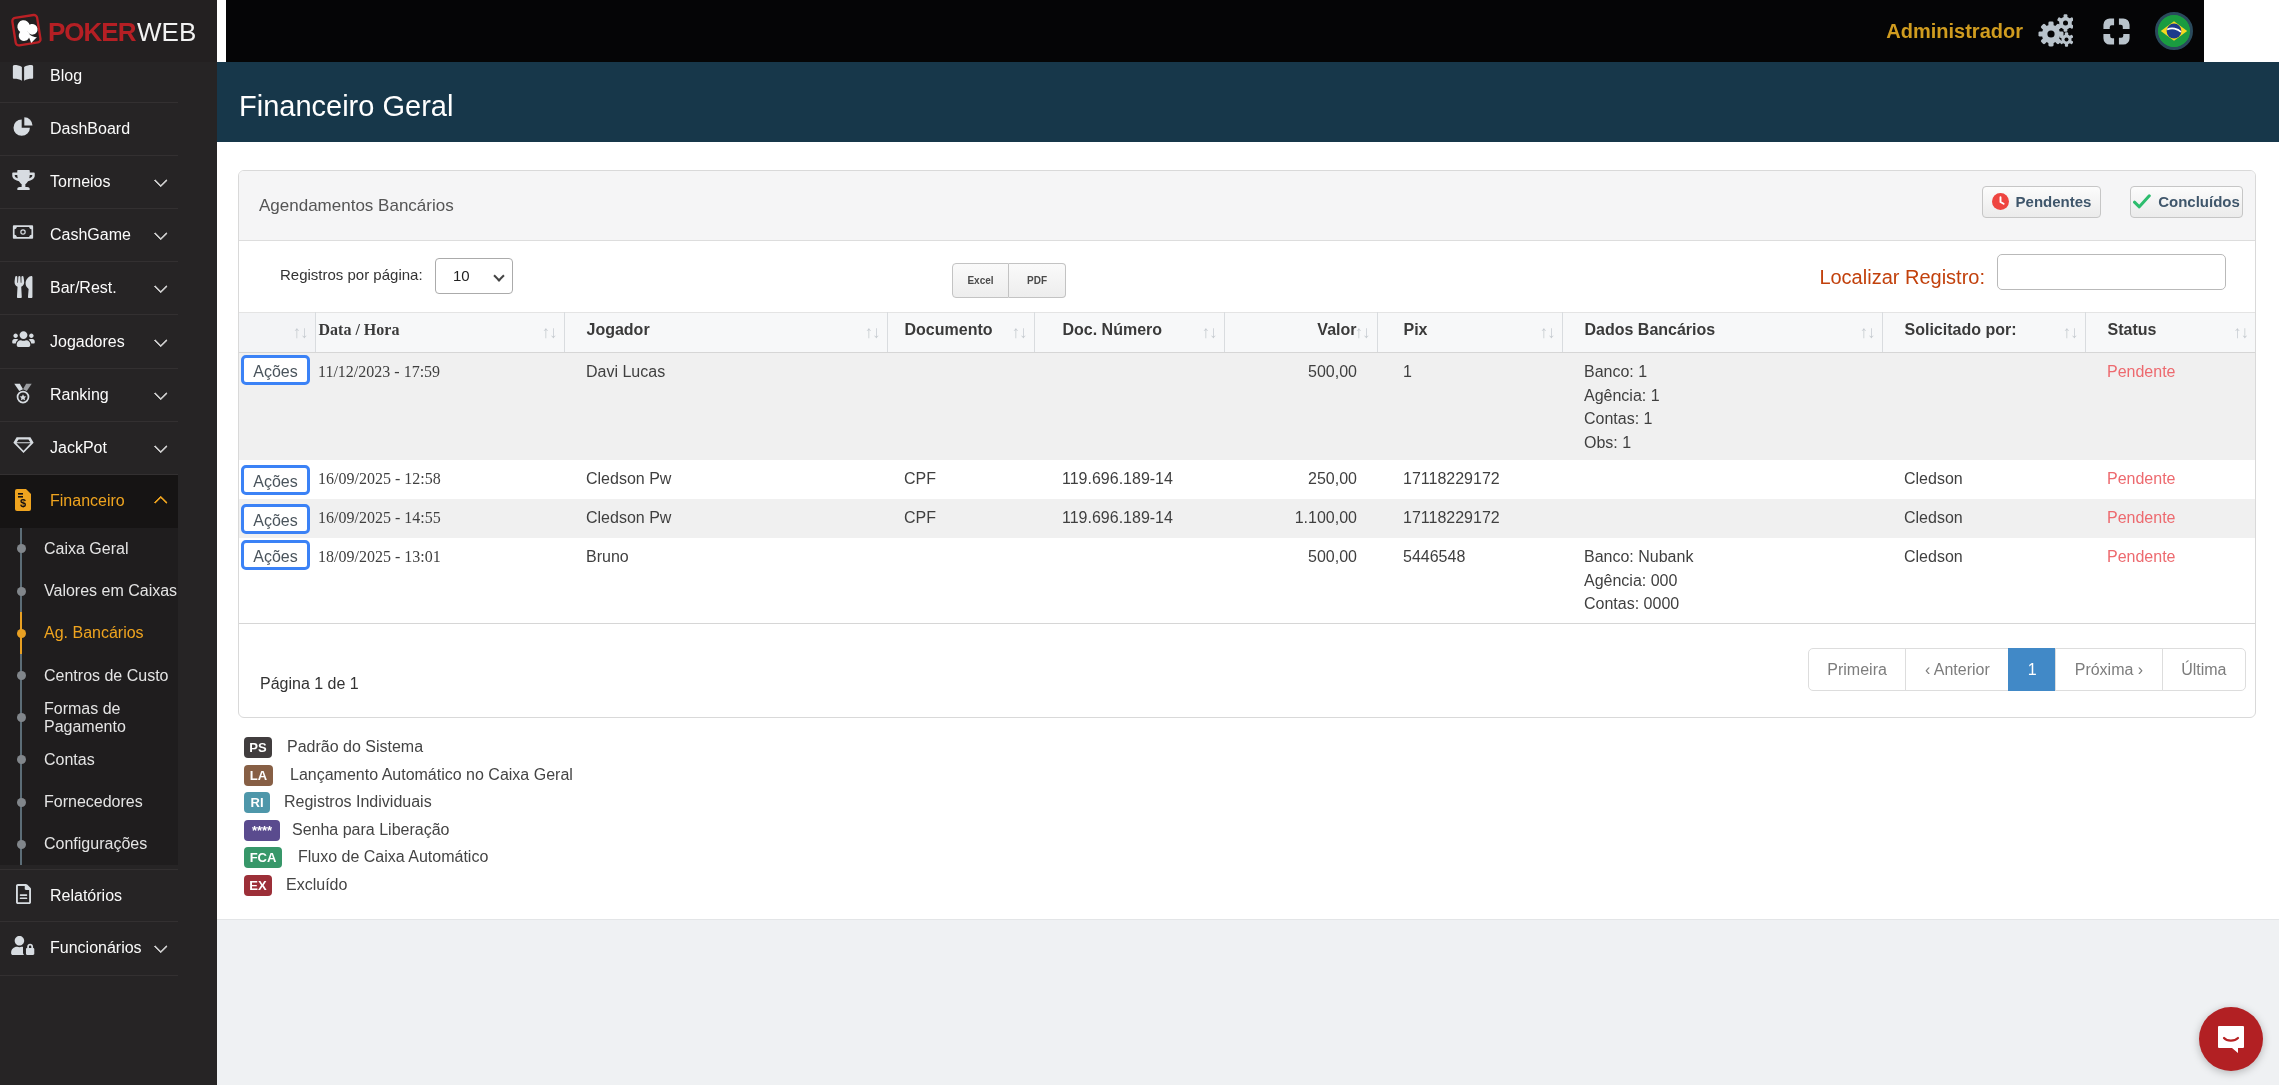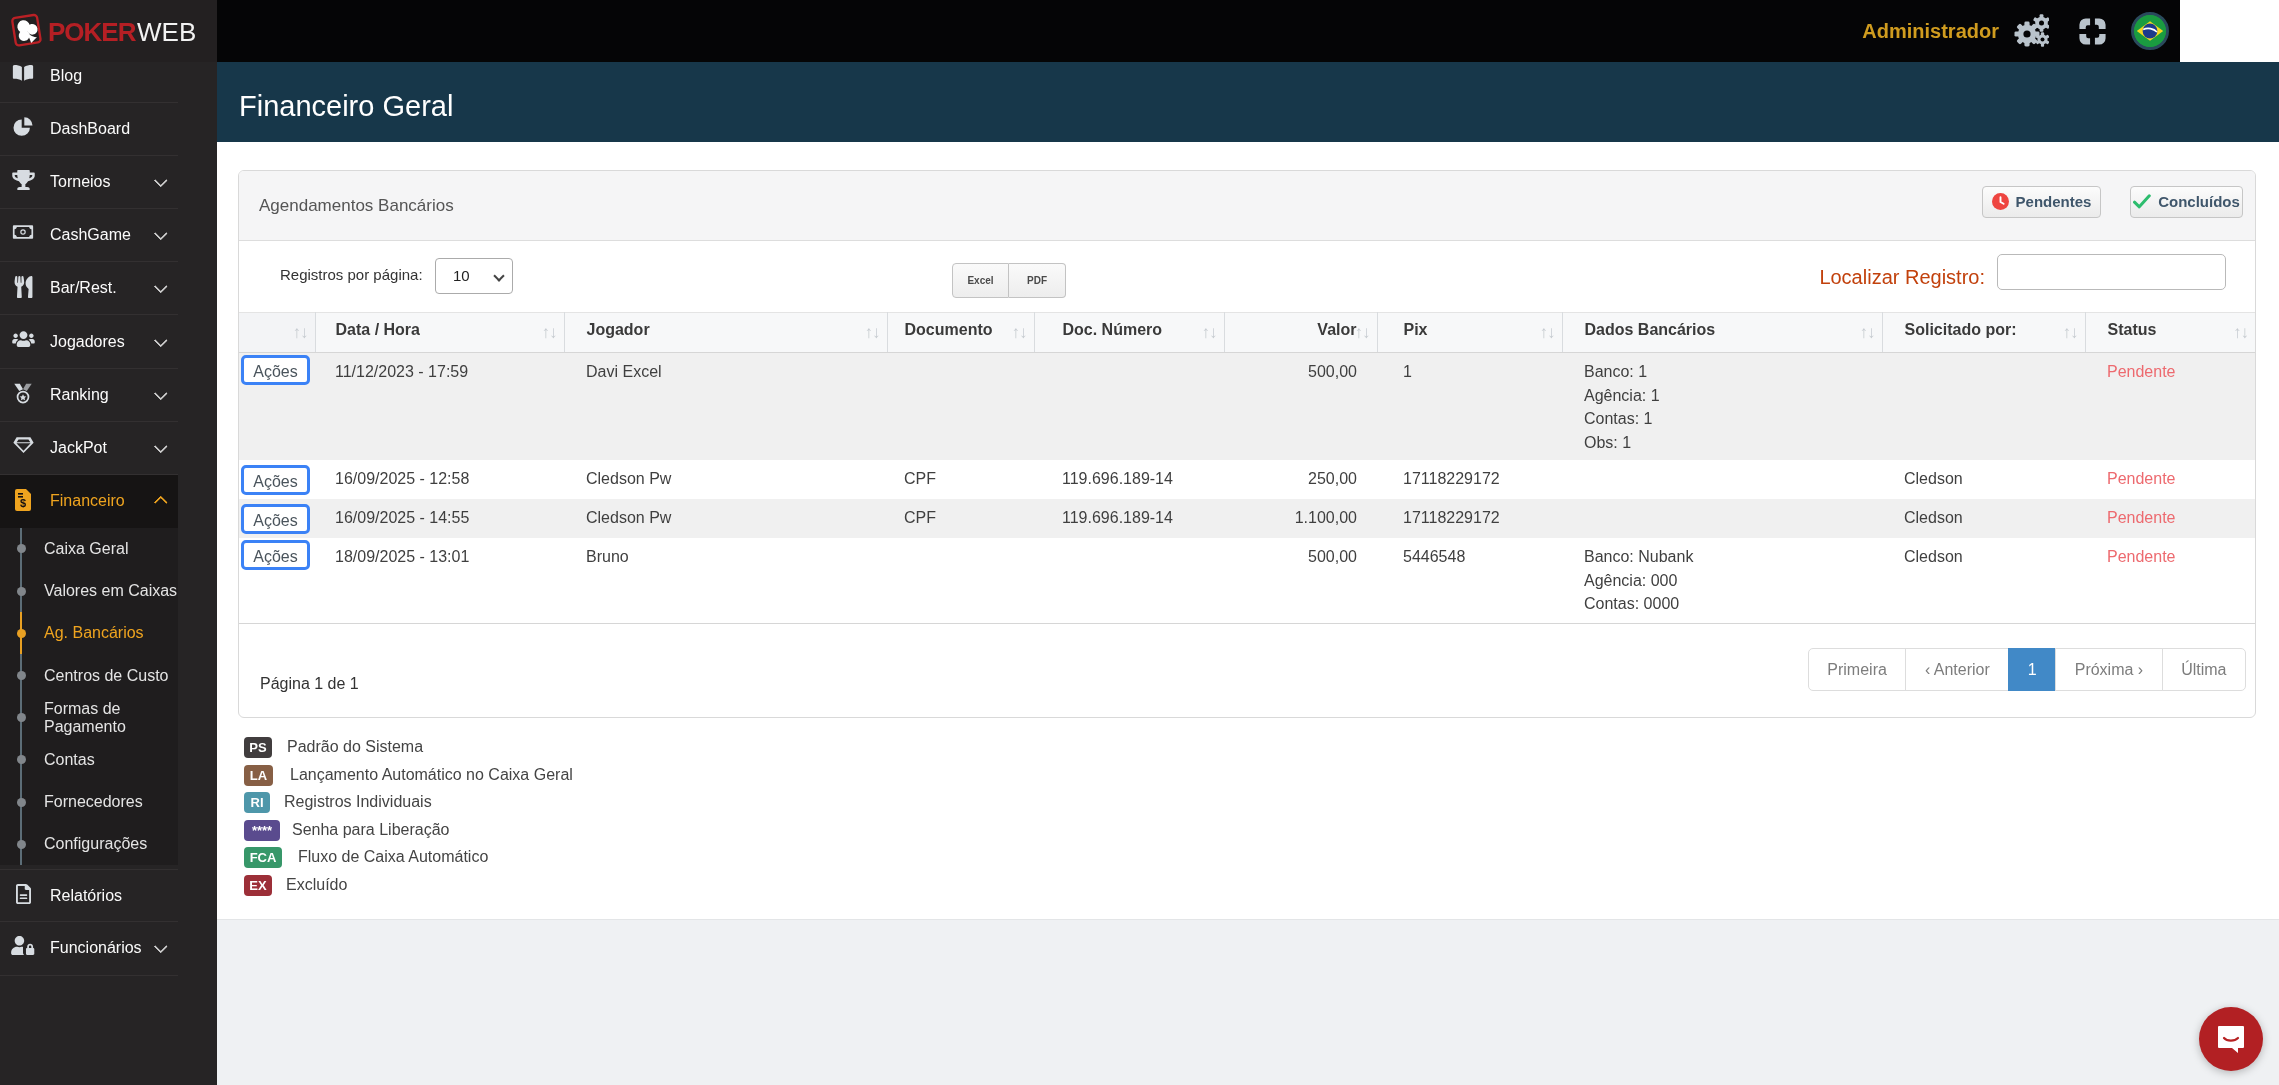--- a/index.html
+++ b/index.html
@@ -1,19 +1,19 @@
 <!DOCTYPE html>
 <html><head>
 <meta charset="utf-8">
 <style>
 * { margin:0; padding:0; box-sizing:border-box; }
 html,body { width:2279px; height:1085px; overflow:hidden; font-family:"Liberation Sans", sans-serif; background:#fff; }
 
 
-#topbar { position:absolute; left:202px; top:0; width:1978px; height:62px; background:#050506; }
+#topbar { position:absolute; left:226px; top:0; width:1978px; height:62px; background:#050506; }
 #admin { position:absolute; right:181px; top:0; height:62px; line-height:62px; color:#d09c1f; font-weight:bold; font-size:20px; }
 #gears { position:absolute; right:131px; top:14px; }
 #expand { position:absolute; right:72px; top:16px; }
 #flag { position:absolute; right:11px; top:12px; width:38px; height:38px; border-radius:50%; background:#199b41; border:3px solid #2a4a5c; overflow:hidden; }
 
 
 #sidebar { position:absolute; left:0; top:0; width:217px; height:1085px; background:#262425; }
 #logo { position:absolute; left:0; top:0; width:217px; height:62px; background:#232021; }
 .mitem { position:relative; height:53.1px; border-bottom:1px solid #333031; color:#fbfbfb; font-size:16px; }
 .mitem .lbl { position:absolute; left:50px; top:50%; transform:translateY(-50%); }
@@ -64,21 +64,21 @@
 #tbl th:last-child { border-right:none; }
 #tbl tr.lastrow td { border-bottom:1px solid #d6d6d6; }
 #tbl td { vertical-align:top; padding:7.5px 0 0 22px; line-height:23.5px; }
 #tbl tr.odd td { background:#f0f0f0; }
 #tbl td.num, #tbl th.num { text-align:right; padding-right:20px; padding-left:0; }
 .sort { position:absolute; right:7px; top:50%; transform:translateY(-50%); font-size:17px; color:#c6cbd0; letter-spacing:-1px; font-weight:normal; line-height:17px; }
 .acell { padding:0 !important; }
 .abtn { display:block; margin:2px 0 0 2px; width:69px; height:30px; border:3px solid #3b82f6; border-radius:5px; background:#fff; text-align:center; line-height:28px; font-size:16px; color:#4a545c; }
 tr.short .abtn { margin-top:5px; }
 .red { color:#ed6a6f; }
-#tbl td:nth-child(2), #tbl th:nth-child(2) { padding-left:20px; }
+#tbl td:nth-child(2), #tbl th:nth-child(2) { padding-left:3px;font-family:Liberation Serif, serif; }
 #tbl td:nth-child(4), #tbl th:nth-child(4) { padding-left:17px; }
 #tbl td:nth-child(5), #tbl th:nth-child(5) { padding-left:28px; }
 #tbl td:nth-child(7), #tbl th:nth-child(7) { padding-left:26px; }
 
 
 #pagina { position:absolute; left:21px; top:504px; font-size:16px; color:#333; }
 #pager { position:absolute; right:9px; top:477px; height:43px; }
 #pager a { float:left; height:43px; line-height:41px; padding:0 18.5px; border:1px solid #ddd; margin-left:-1px; font-size:16px; color:#7d7d7d; text-decoration:none; background:#fff; }
 #pager a.first { border-radius:5px 0 0 5px; margin-left:0; }
 #pager a.last { border-radius:0 5px 5px 0; }
@@ -382,21 +382,21 @@
         <th>Pix<span class="sort">↑↓</span></th>
         <th>Dados Bancários<span class="sort">↑↓</span></th>
         <th>Solicitado por:<span class="sort">↑↓</span></th>
         <th>Status<span class="sort">↑↓</span></th>
       </tr>
       <tr class="odd" style="height:107.5px">
         <td class="acell">
               <span class="abtn">Ações</span>
             </td>
         <td>11/12/2023 - 17:59</td>
-        <td>Davi Excel</td>
+        <td>Davi Lucas</td>
         <td></td>
         <td></td>
         <td class="num">500,00</td>
         <td>1</td>
         <td>Banco: 1<br>Agência: 1<br>Contas: 1<br>Obs: 1</td>
         <td></td>
         <td class="red">Pendente</td>
       </tr>
       <tr class="short" style="height:39px">
         <td class="acell">

